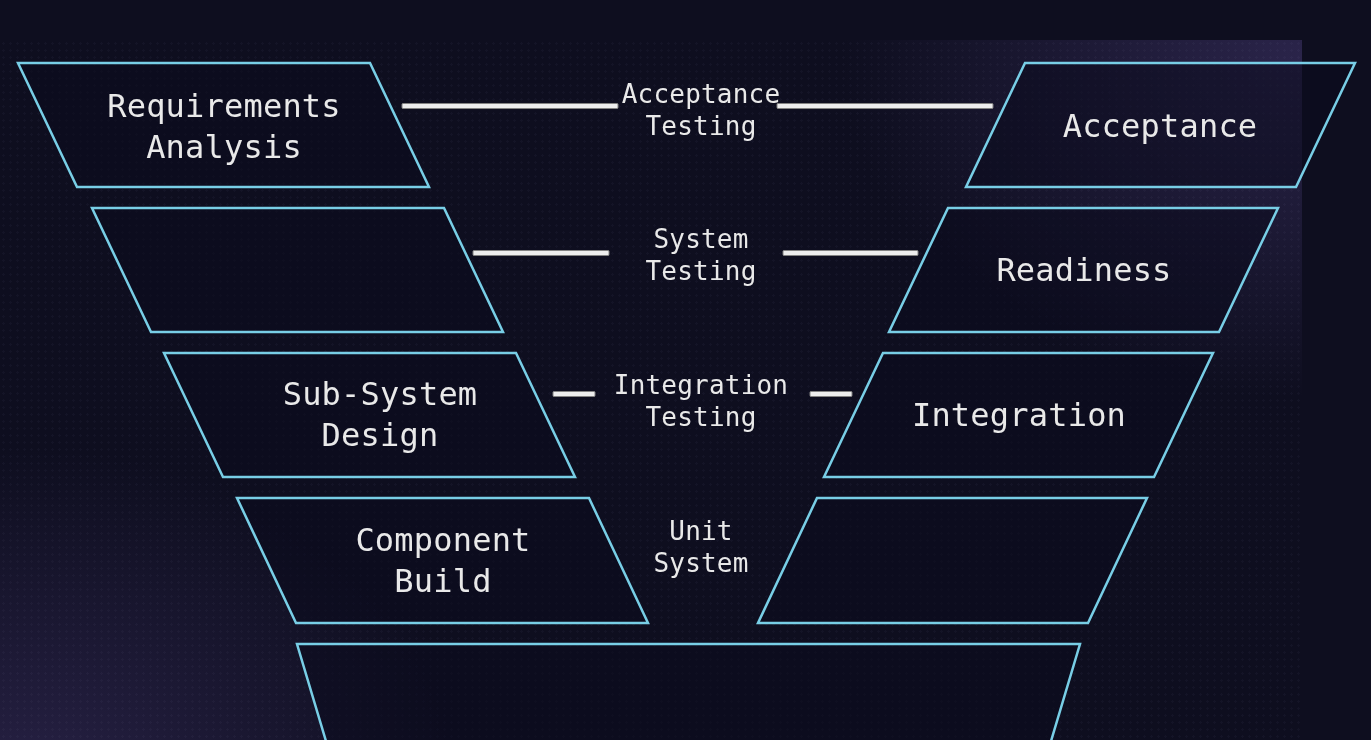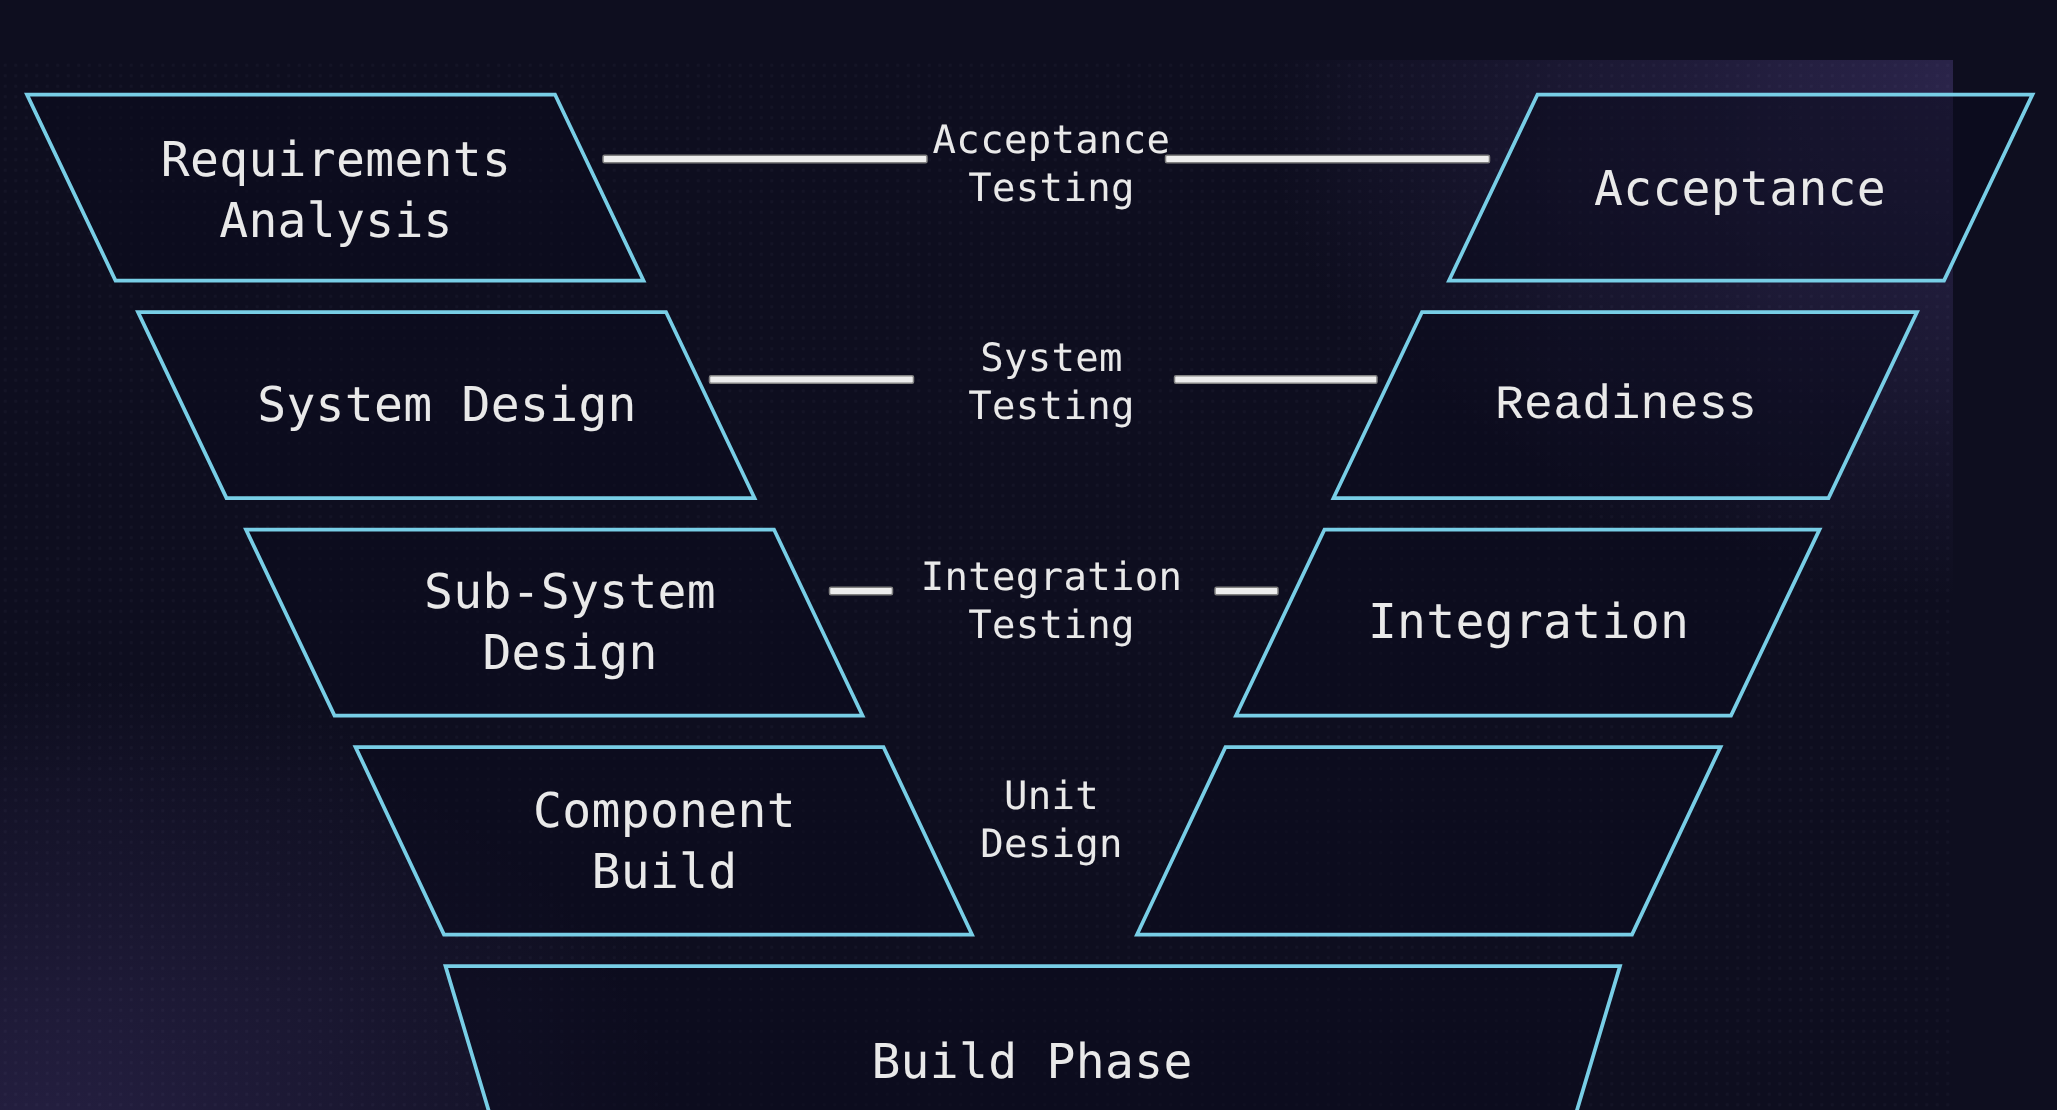--- a/index.html
+++ b/index.html
@@ -101,36 +101,34 @@
     <rect class="connector" x="402" y="63.5" width="216" height="5" rx="1"></rect>
     <rect class="connector" x="777" y="63.5" width="216" height="5" rx="1"></rect>
     <rect class="connector" x="473" y="210.5" width="136" height="5" rx="1"></rect>
     <rect class="connector" x="783" y="210.5" width="135" height="5" rx="1"></rect>
     <rect class="connector" x="553" y="351.5" width="42" height="5" rx="1"></rect>
     <rect class="connector" x="810" y="351.5" width="42" height="5" rx="1"></rect>
   </svg>
 
   <div class="label box-label" style="left:224px; top:87px;">Requirements
 Analysis</div>
-  <div class="label box-label" style="left:298px; top:230px;">System Design</div>
   <div class="label box-label" style="left:380px; top:375px;">Sub-System
 Design</div>
   <div class="label box-label" style="left:443px; top:521px;">Component
 Build</div>
 
   <div class="label mid-label" style="left:701px; top:70px;">Acceptance
 Testing</div>
   <div class="label mid-label" style="left:701px; top:215px;">System
 Testing</div>
   <div class="label mid-label" style="left:701px; top:361px;">Integration
 Testing</div>
   <div class="label mid-label" style="left:701px; top:507px;">Unit
-Design</div>
+System</div>
 
   <div class="label box-label" style="left:1160px; top:86px;">Acceptance</div>
-  <div class="label box-label" style="left:1084px; top:230px;font-family:Liberation Mono, monospace;">Readiness</div>
+  <div class="label box-label" style="left:1084px; top:230px;">Readiness</div>
   <div class="label box-label" style="left:1019px; top:375px;">Integration</div>
 
-  <div class="label box-label" style="left:688px; top:668px;">Build Phase</div>
 
   <div class="corner-dots"></div>
 
 </div>
 
 </body></html>

